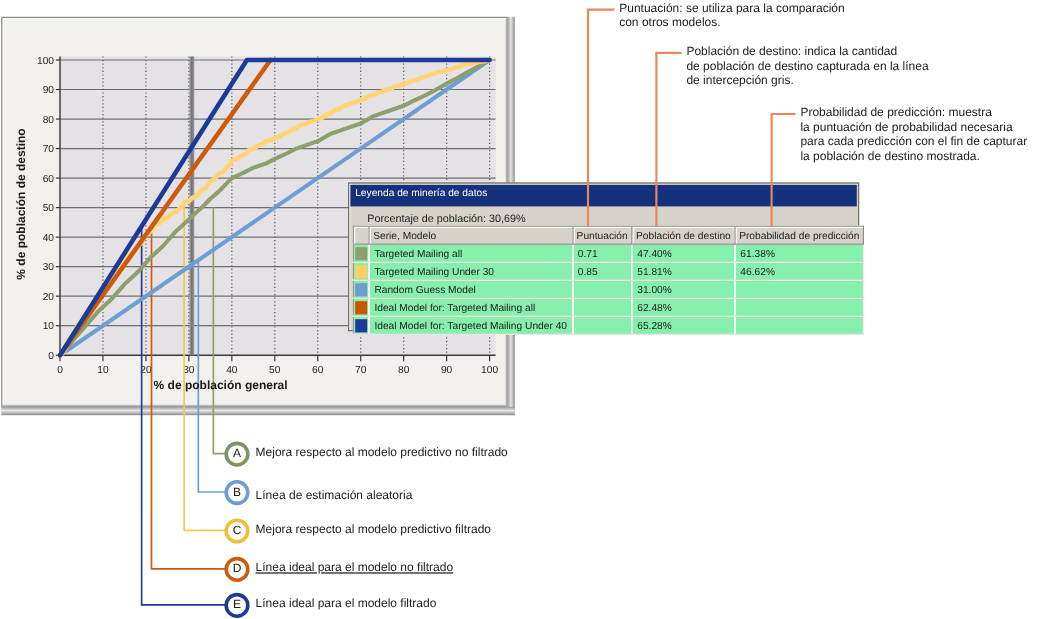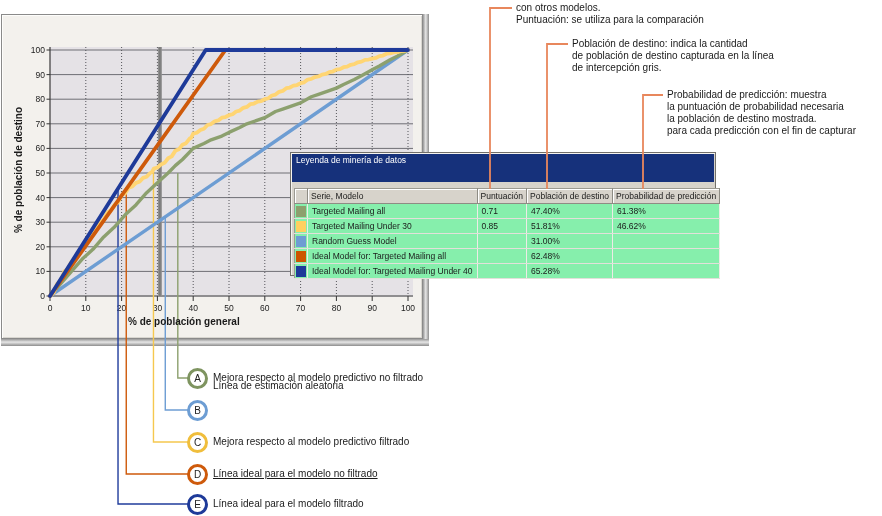--- a/index.html
+++ b/index.html
@@ -36,21 +36,21 @@
     position:absolute;left:-88px;top:163px;width:216px;height:14px;text-align:center;
     font-size:10px;font-weight:bold;transform:rotate(-90deg);z-index:2;white-space:nowrap;
   }
   .panel{
     position:absolute;left:290px;top:152px;width:426px;height:124px;
     background:#D7D3CB;border:1px solid #72706a;
     box-shadow:inset 1px 1px 0 #f6f4f0;
     z-index:3;box-sizing:border-box;
   }
   .panel-titlebar{
-    margin:1px 1px 0 1px;height:28px;background:#16317B;color:#ffffff;
+    margin:1px 1px 0 1px;height:18px;background:#16317B;color:#ffffff;
     font-size:8.5px;line-height:12px;padding-left:4px;overflow:hidden;white-space:nowrap;
   }
   .panel-percent{font-size:9px;padding:5px 0 0 15px;white-space:nowrap;}
   .panel table{
     position:absolute;left:3px;top:35px;border-collapse:collapse;table-layout:fixed;
     font-size:8.5px;background:#ffffff;border:1px solid #9c9a92;
   }
   .panel th{
     background:#D7D3CB;font-weight:normal;text-align:left;height:14px;
     padding:0 3px;border-right:1px solid #8e8c84;border-bottom:1px solid #8e8c84;
@@ -238,39 +238,39 @@
 </div>
 
 <svg id="overlay-svg" class="layer top" width="882" height="516">
     <path d="M512,8H490V189" fill="none" stroke="#E8875C" stroke-width="1.8"></path>
     <path d="M568,44H547V189" fill="none" stroke="#E8875C" stroke-width="1.8"></path>
     <path d="M663,95H643V189" fill="none" stroke="#E8875C" stroke-width="1.8"></path>
   </svg>
 
 <div id="annotations">
     <div class="ann" style="left: 516px; top: 2px;">
+      <div>Puntuación: se utiliza para la comparación</div>
       <div>con otros modelos.</div>
-      <div>Puntuación: se utiliza para la comparación</div>
     </div>
     <div class="ann" style="left: 572px; top: 38px;">
       <div>Población de destino: indica la cantidad</div>
       <div>de población de destino capturada en la línea</div>
       <div>de intercepción gris.</div>
     </div>
     <div class="ann" style="left: 667px; top: 89px;">
       <div>Probabilidad de predicción: muestra</div>
       <div>la puntuación de probabilidad necesaria</div>
+      <div>para cada predicción con el fin de capturar</div>
       <div>la población de destino mostrada.</div>
-      <div>para cada predicción con el fin de capturar</div>
     </div>
   </div>
 <div id="callouts">
     <div class="co-circle" style="top: 367.5px; border-color: rgb(126, 148, 96);">A</div>
     <div class="co-label" style="top: 372px;">Mejora respecto al modelo predictivo no filtrado</div>
     <div class="co-circle" style="top: 399.5px; border-color: rgb(109, 157, 211);">B</div>
-    <div class="co-label" style="top: 380px;">Línea de estimación aleatoria</div>
+    <div class="co-label" style="top: 408px;">Línea de estimación aleatoria</div>
     <div class="co-circle" style="top: 431.5px; border-color: rgb(240, 190, 60);">C</div>
     <div class="co-label" style="top: 436px;">Mejora respecto al modelo predictivo filtrado</div>
     <div class="co-circle" style="top: 463.5px; border-color: rgb(206, 90, 11);">D</div>
     <div class="co-label" style="top: 468px; text-decoration: underline;">Línea ideal para el modelo no filtrado</div>
     <div class="co-circle" style="top: 493.5px; border-color: rgb(30, 58, 153);">E</div>
     <div class="co-label" style="top: 498px;">Línea ideal para el modelo filtrado</div>
   </div>
 
 </body></html>

